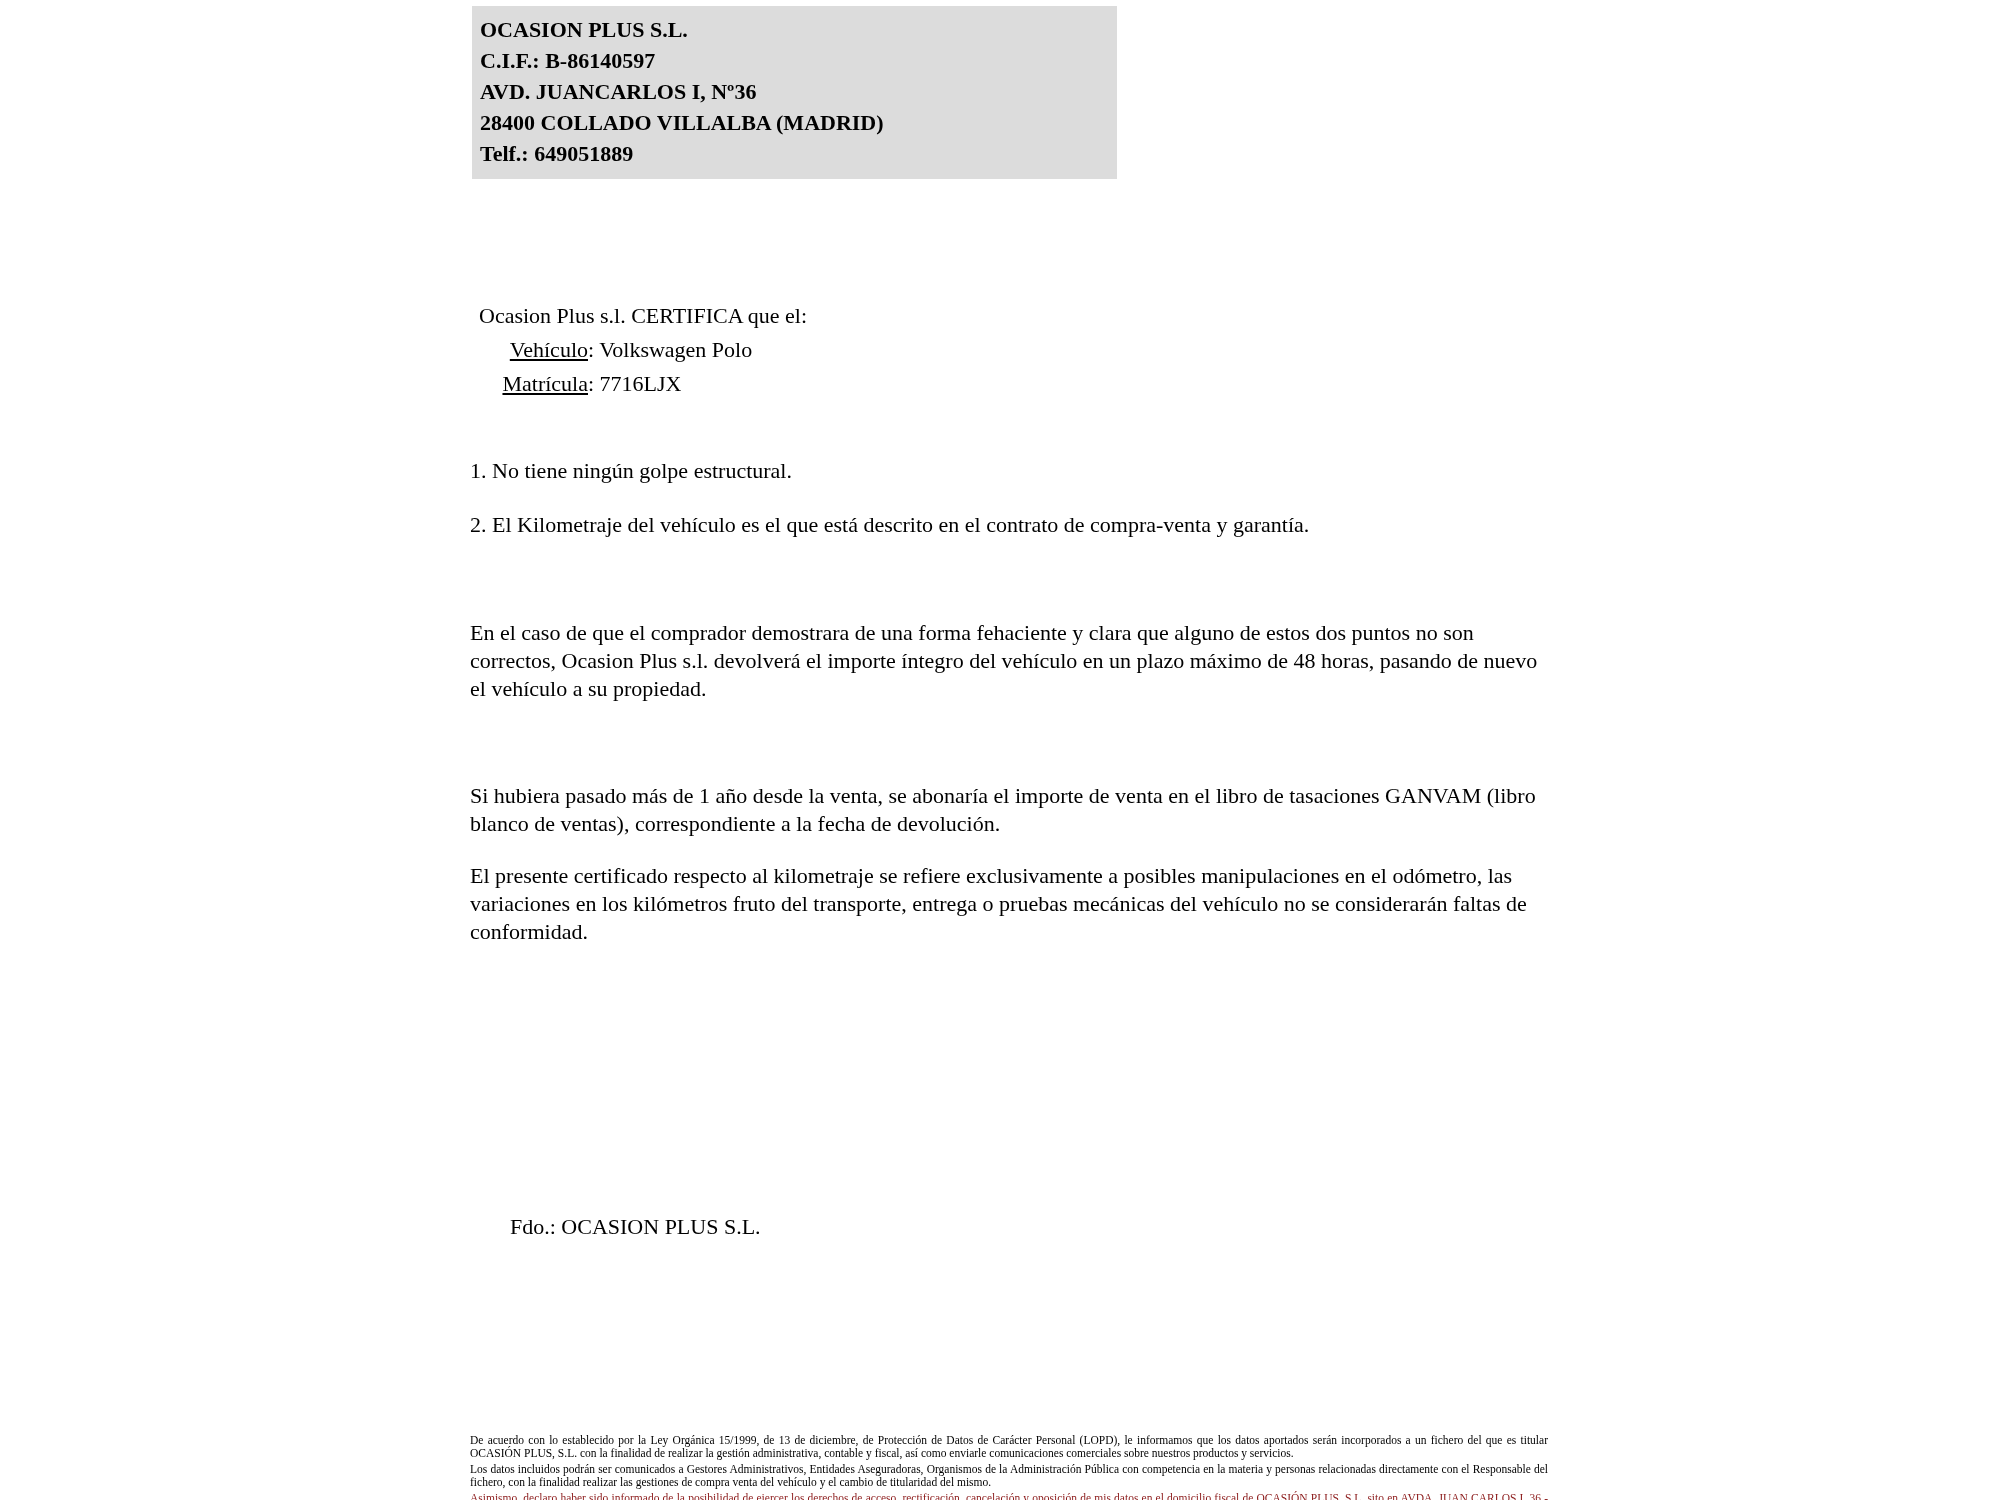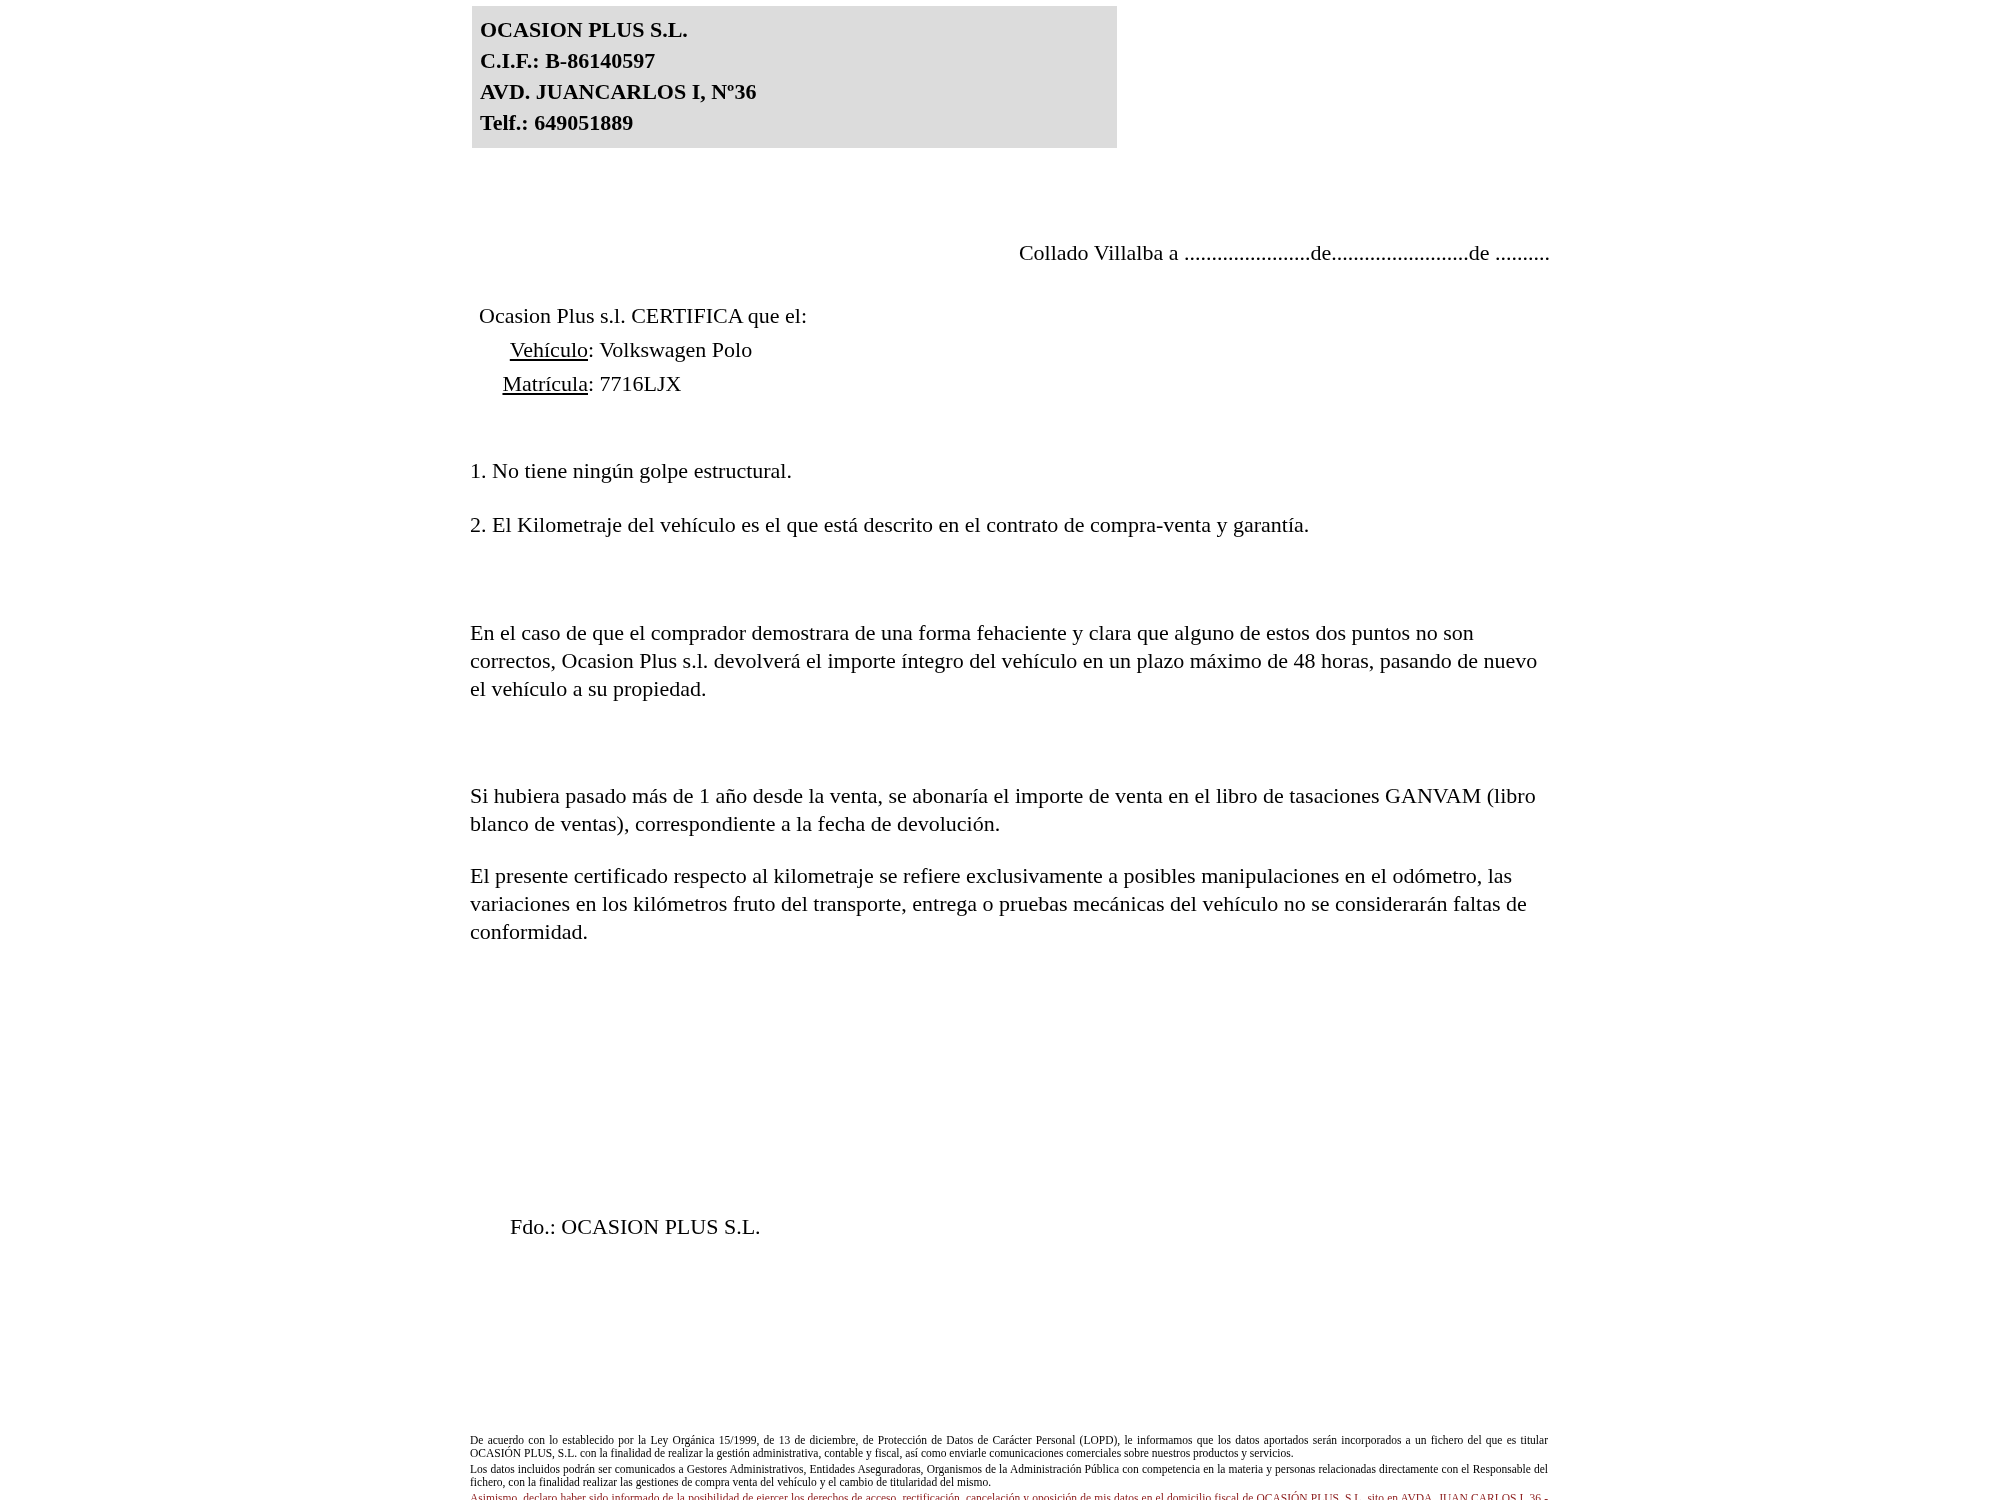--- a/index.html
+++ b/index.html
@@ -88,24 +88,24 @@
 </style>
 </head>
 <body>
 
 <div class="page">
 
   <div class="header-box">
     <div class="header-line">OCASION PLUS S.L.</div>
     <div class="header-line">C.I.F.: B-86140597</div>
     <div class="header-line">AVD. JUANCARLOS I, Nº36</div>
+    <div class="header-line">28400 COLLADO VILLALBA (MADRID)</div>
     <div class="header-line">Telf.: 649051889</div>
   </div>
 
-  <div class="date-line">Collado Villalba a .......................de.........................de ..........</div>
 
   <div class="certifies">Ocasion Plus s.l. CERTIFICA que el:</div>
 
   <div class="kv-row vehicle">
     <span class="kv-label"><span>Vehículo</span></span><span>: Volkswagen Polo</span>
   </div>
 
   <div class="kv-row plate">
     <span class="kv-label"><span>Matrícula</span></span><span>: 7716LJX</span>
   </div>

